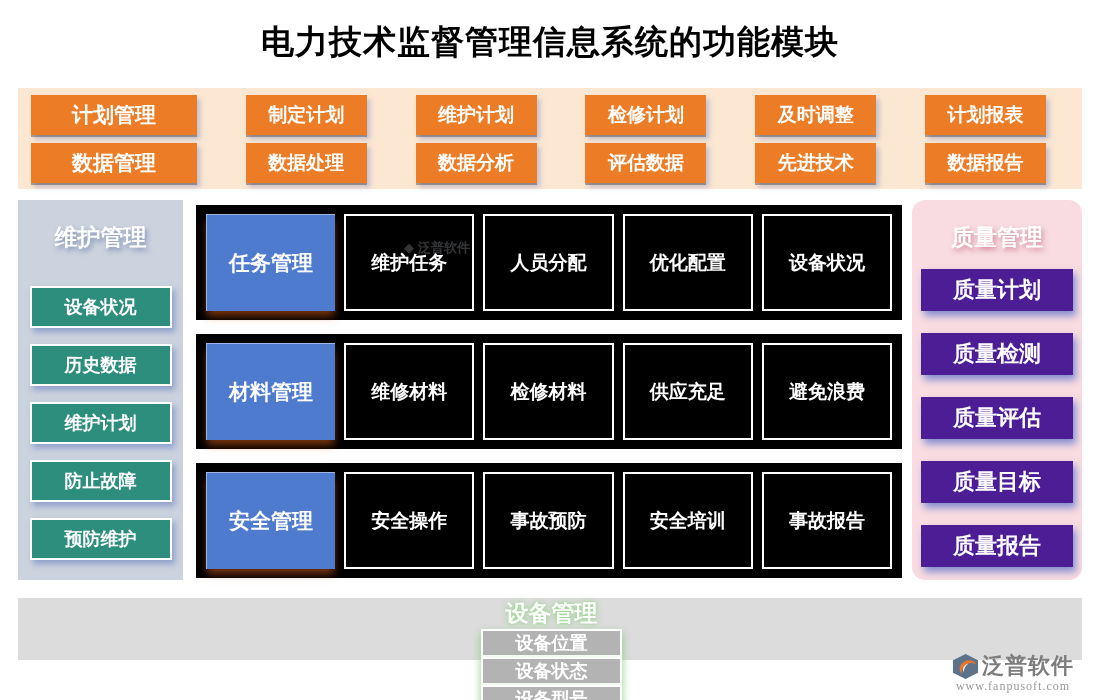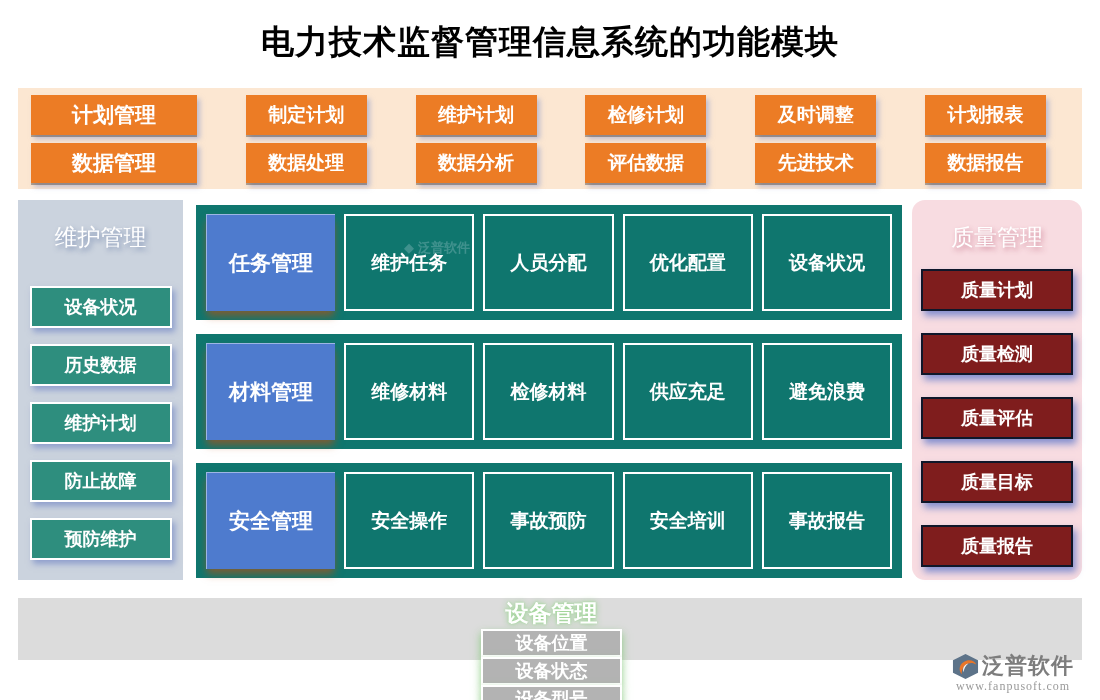--- a/index.html
+++ b/index.html
@@ -16,48 +16,48 @@
             padding-left:13px;padding-right:36px;}
   .btn-orange{width:121px;height:40px;background:#ec7c25;color:#fff;font-weight:bold;
               font-size:19px;display:flex;align-items:center;justify-content:center;
               box-shadow:0 2px 0 rgba(70,55,40,.4),3px 4px 5px rgba(150,160,205,.6);
               cursor:pointer;}
   .btn-orange.wide{width:166px;font-size:21px;}
 
   
   .sidebar-left{position:absolute;left:18px;top:200px;width:165px;height:380px;
                 background:#cbd3de;}
-  .side-header{margin-top:22px;text-align:center;font-size:23px;font-weight:normal;color:#fff;
+  .side-header{margin-top:22px;text-align:center;font-size:23px;font-weight:bold;color:#fff;
                text-shadow:2px 3px 5px rgba(110,130,170,.85);}
   .left-list{margin-top:33px;display:flex;flex-direction:column;align-items:center;gap:16px;}
   .btn-teal{width:138px;height:38px;background:#2e8e7e;border:2px solid #fff;color:#fff;
             font-size:18px;font-weight:bold;display:flex;align-items:center;justify-content:center;
             box-shadow:3px 4px 6px rgba(110,130,195,.65);cursor:pointer;}
 
   
   .center{position:absolute;left:196px;top:200px;width:706px;height:380px;
           display:flex;flex-direction:column;gap:14px;padding-top:5px;box-sizing:border-box;}
-  .panel{height:115px;background:#0f766e;display:flex;gap:9px;padding:9px 10px;
+  .panel{height:115px;background:#000000;display:flex;gap:9px;padding:9px 10px;
          box-sizing:border-box;position:relative;}
   .tile{flex:none;width:128px;background:#4e7bce;color:#fff;font-size:21px;font-weight:bold;
         display:flex;align-items:center;justify-content:center;
         border-top:1px solid rgba(255,255,255,.45);border-left:1px solid rgba(255,255,255,.45);
         box-shadow:0 6px 8px -1px rgba(185,80,20,.65);cursor:pointer;}
   .cell{flex:1;border:2px solid #fff;color:#fff;font-size:19px;font-weight:bold;
         display:flex;align-items:center;justify-content:center;cursor:pointer;}
   .watermark{position:absolute;left:208px;top:34px;display:flex;align-items:center;gap:4px;
              opacity:.22;color:#eaf1fc;font-size:13px;font-weight:bold;pointer-events:none;}
 
   
   .sidebar-right{position:absolute;left:912px;top:200px;width:170px;height:380px;
                  background:#f8dce1;border-radius:13px;}
   .side-header.pink{text-shadow:2px 3px 5px rgba(205,130,150,.9);}
   .right-list{margin-top:16px;display:flex;flex-direction:column;align-items:center;gap:22px;}
-  .btn-red{width:148px;height:38px;background:#7f1d1d;border:2px solid #0f172a;color:#fff;
-           font-size:18px;font-weight:bold;display:flex;align-items:center;justify-content:center;
+  .btn-red{width:148px;height:38px;background:#4c1d95;border:2px solid #4c1d95;color:#fff;
+           font-size:22px;font-weight:bold;display:flex;align-items:center;justify-content:center;
            box-shadow:3px 5px 7px rgba(120,135,205,.9);cursor:pointer;}
 
   
   .band-bottom{position:absolute;left:18px;top:598px;width:1064px;height:62px;background:#dcdcdc;
                display:flex;align-items:center;justify-content:space-between;
                padding-left:37px;padding-right:34px;box-sizing:border-box;flex-direction:column;}
   .device-header{width:120px;text-align:center;font-size:23px;font-weight:bold;color:#fff;
                  text-shadow:0 0 6px rgba(140,210,130,.95),0 0 2px rgba(160,220,150,.9);}
   .btn-gray{width:137px;height:40px;background:#b3b3b3;border:2px solid #fff;color:#fff;
             font-size:18px;font-weight:bold;display:flex;align-items:center;justify-content:center;

